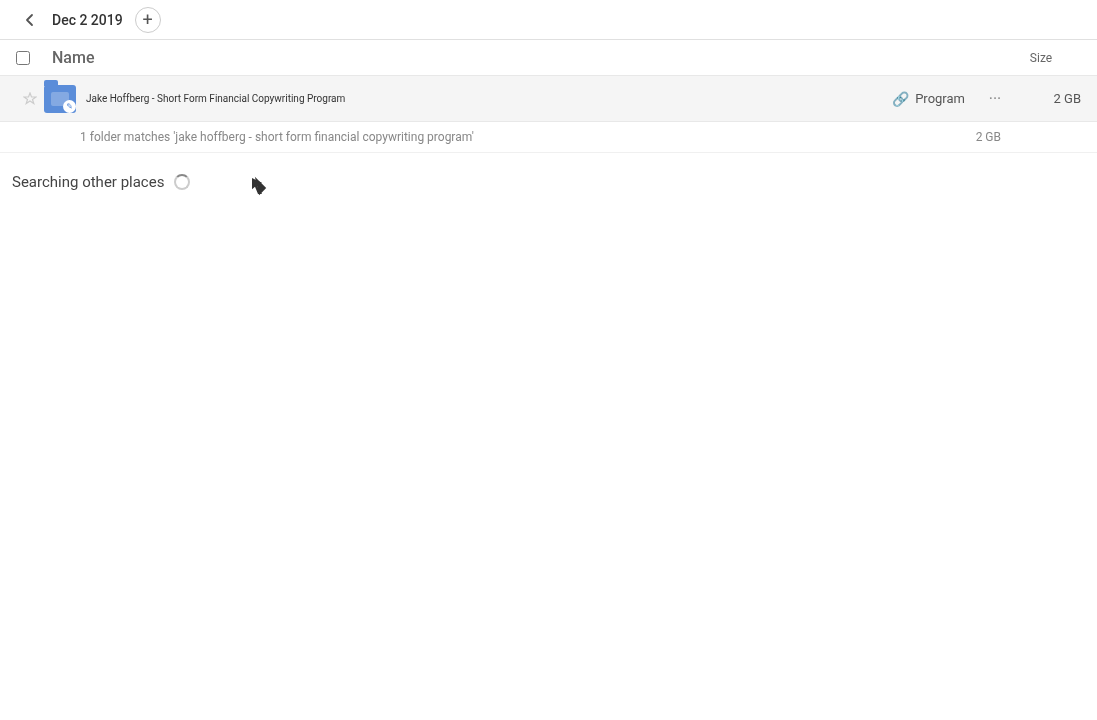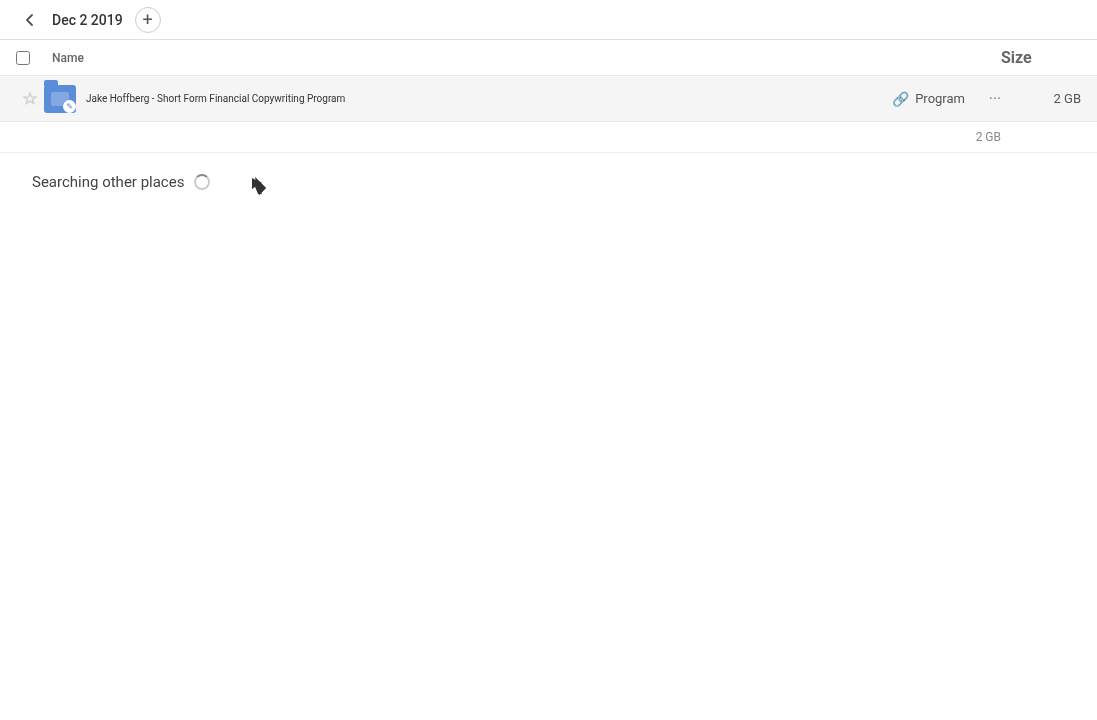--- a/index.html
+++ b/index.html
@@ -69,31 +69,31 @@
     }
 
     .col-check {
       width: 36px;
       display: flex;
       align-items: center;
     }
 
     .col-name {
       flex: 1;
+      font-size: 16px;
+      color: #666;
+      font-weight: 500;
+    }
+
+    .col-size {
+      width: 80px;
+      text-align: center;
       font-size: 12px;
       color: #666;
-      font-weight: 500;
-    }
-
-    .col-size {
-      width: 80px;
-      text-align: left;
-      font-size: 16px;
-      color: #666;
-      font-weight: 700;
+      font-weight: 400;
     }
 
     
     .file-row {
       display: flex;
       align-items: center;
       padding: 0 16px;
       height: 46px;
       background: #f5f5f5;
       border-bottom: 1px solid #e8e8e8;
@@ -216,21 +216,21 @@
       margin-left: auto;
       font-size: 12px;
       color: #888;
       margin-right: 16px;
     }
 
     
     .searching-row {
       display: flex;
       align-items: center;
-      padding: 20px 16px 8px 32px;
+      padding: 20px 16px 8px 12px;
       gap: 10px;
     }
 
     .searching-label {
       font-size: 15px;
       color: #444;
       font-weight: 400;
     }
 
     .spinner {
@@ -330,19 +330,20 @@
   </div>
 
   <span class="file-size">2 GB</span>
 
   <div class="cursor">
     <div class="cursor-arrow"></div>
   </div>
 </div>
 
 <div class="match-info">
+  <span>1 folder matches 'jake hoffberg - short form financial copywriting program'</span>
   <span class="match-size">2 GB</span>
 </div>
 
 <div class="searching-row">
   <span class="searching-label">Searching other places</span>
   <div class="spinner"></div>
 </div>
 
 </body></html>

